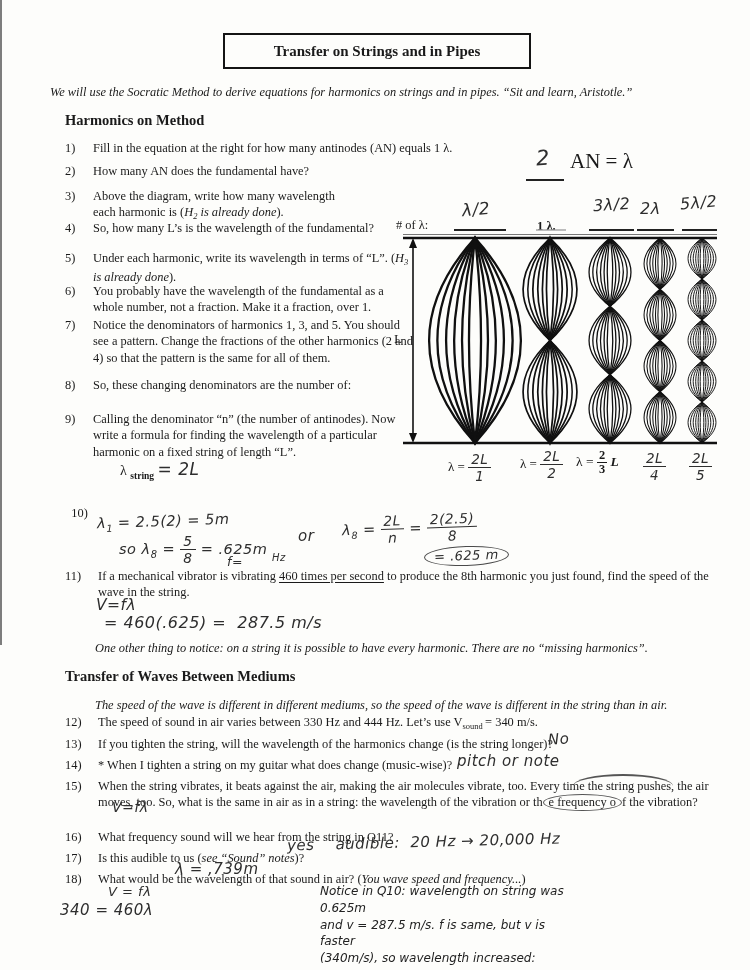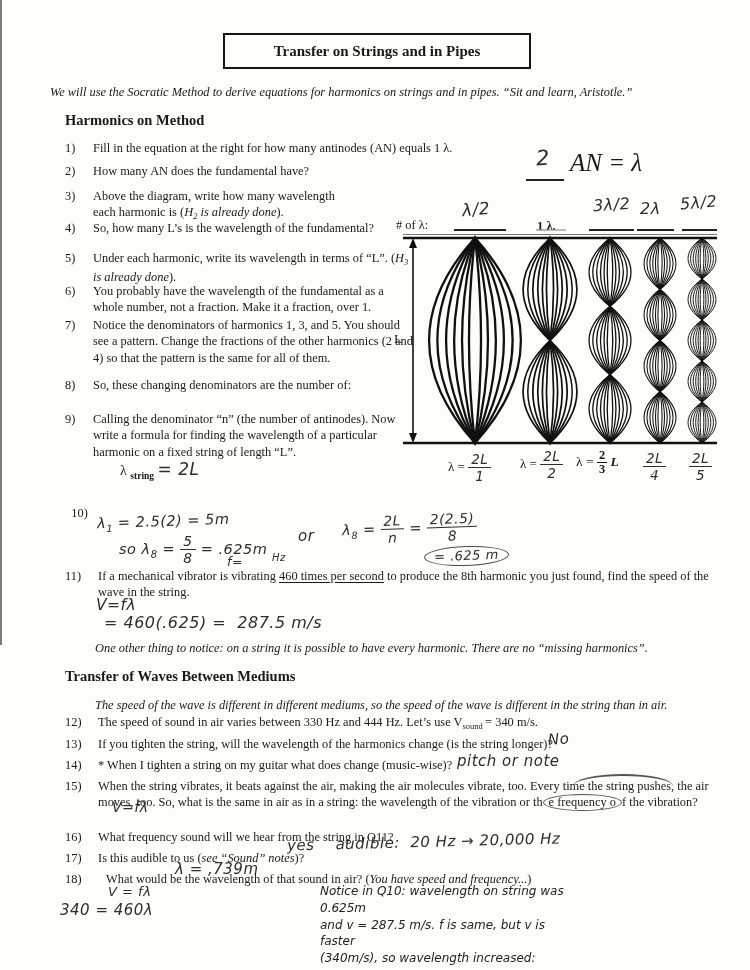--- a/index.html
+++ b/index.html
@@ -79,21 +79,21 @@
     <span class="qnum">8)</span>
     <span class="qtext">So, these changing denominators are the number of:</span>
   </div>
   <div class="q" style="left:65px;top:411px;width:348px;">
     <span class="qnum">9)</span>
     <span class="qtext">Calling the denominator “n” (the number of antinodes). Now write a formula for finding the wavelength of a particular harmonic on a fixed string of length “L”.</span>
   </div>
 
   <div class="abs hw" style="left:536px;top:146px;font-size:21px;transform:rotate(-4deg);">2</div>
   <div class="blank-line" style="left:526px;top:179px;width:38px;"></div>
-  <div class="abs" style="left:570px;top:149px;font-size:25px;font-style:italic;">AN = λ</div>
+  <div class="abs" style="left:570px;top:149px;font-size:21px;">AN = λ</div>
 
   <div class="abs body-text" style="left:396px;top:217px;"># of λ:</div>
   <div class="abs hw" style="left:462px;top:199px;font-size:17px;transform:rotate(-5deg);">λ/2</div>
   <div class="abs" style="left:537px;top:219px;font-size:12.5px;font-weight:bold;">1 λ.</div>
   <div class="abs hw" style="left:593px;top:195px;font-size:16px;transform:rotate(-4deg);">3λ/2</div>
   <div class="abs hw" style="left:640px;top:199px;font-size:16px;">2λ</div>
   <div class="abs hw" style="left:680px;top:193px;font-size:16px;transform:rotate(-5deg);">5λ/2</div>
   <div class="abs" style="left:394px;top:331px;font-size:13.5px;">L</div>
 
   <svg class="abs" style="left:390px;top:195px;" width="345" height="290" viewBox="0 0 345 290">
@@ -277,23 +277,23 @@
   <div class="abs hw" style="left:112px;top:799px;font-size:14px;">V=fλ</div>
   <div class="q" style="left:65px;top:829px;width:520px;">
     <span class="qnum" style="flex-basis:33px;">16)</span>
     <span class="qtext">What frequency sound will we hear from the string in Q11?</span>
   </div>
   <div class="q" style="left:65px;top:850px;width:420px;">
     <span class="qnum" style="flex-basis:33px;">17)</span>
     <span class="qtext">Is this audible to us (<i>see “Sound” notes</i>)?</span>
   </div>
   <div class="abs hw" style="left:287px;top:833px;font-size:15px;transform:rotate(-1.5deg);">yes    audible:  20 Hz → 20,000 Hz</div>
-  <div class="q" style="left:65px;top:871px;width:620px;gap:8px;">
+  <div class="q" style="left:65px;top:871px;width:620px;">
     <span class="qnum" style="flex-basis:33px;">18)</span>
-    <span class="qtext">What would be the wavelength of that sound in air?  (<i>You have speed and frequency...</i>)</span>
+    <span class="qtext">What would be the wavelength of that sound in air?  (<i>You wave speed and frequency...</i>)</span>
   </div>
 
   <div class="abs hw" style="left:108px;top:884px;font-size:13px;">V = fλ</div>
   <div class="abs hw" style="left:60px;top:901px;font-size:15px;">340 = 460λ</div>
   <div class="abs hw" style="left:175px;top:860px;font-size:15px;">λ = ,739m</div>
 
   <div class="abs note" style="left:320px;top:883px;width:260px;">Notice in Q10: wavelength on string was 0.625m<br>and v = 287.5 m/s.   f is same, but v is faster<br>(340m/s), so wavelength increased: 0.739m</div>
 
 </div>
 

